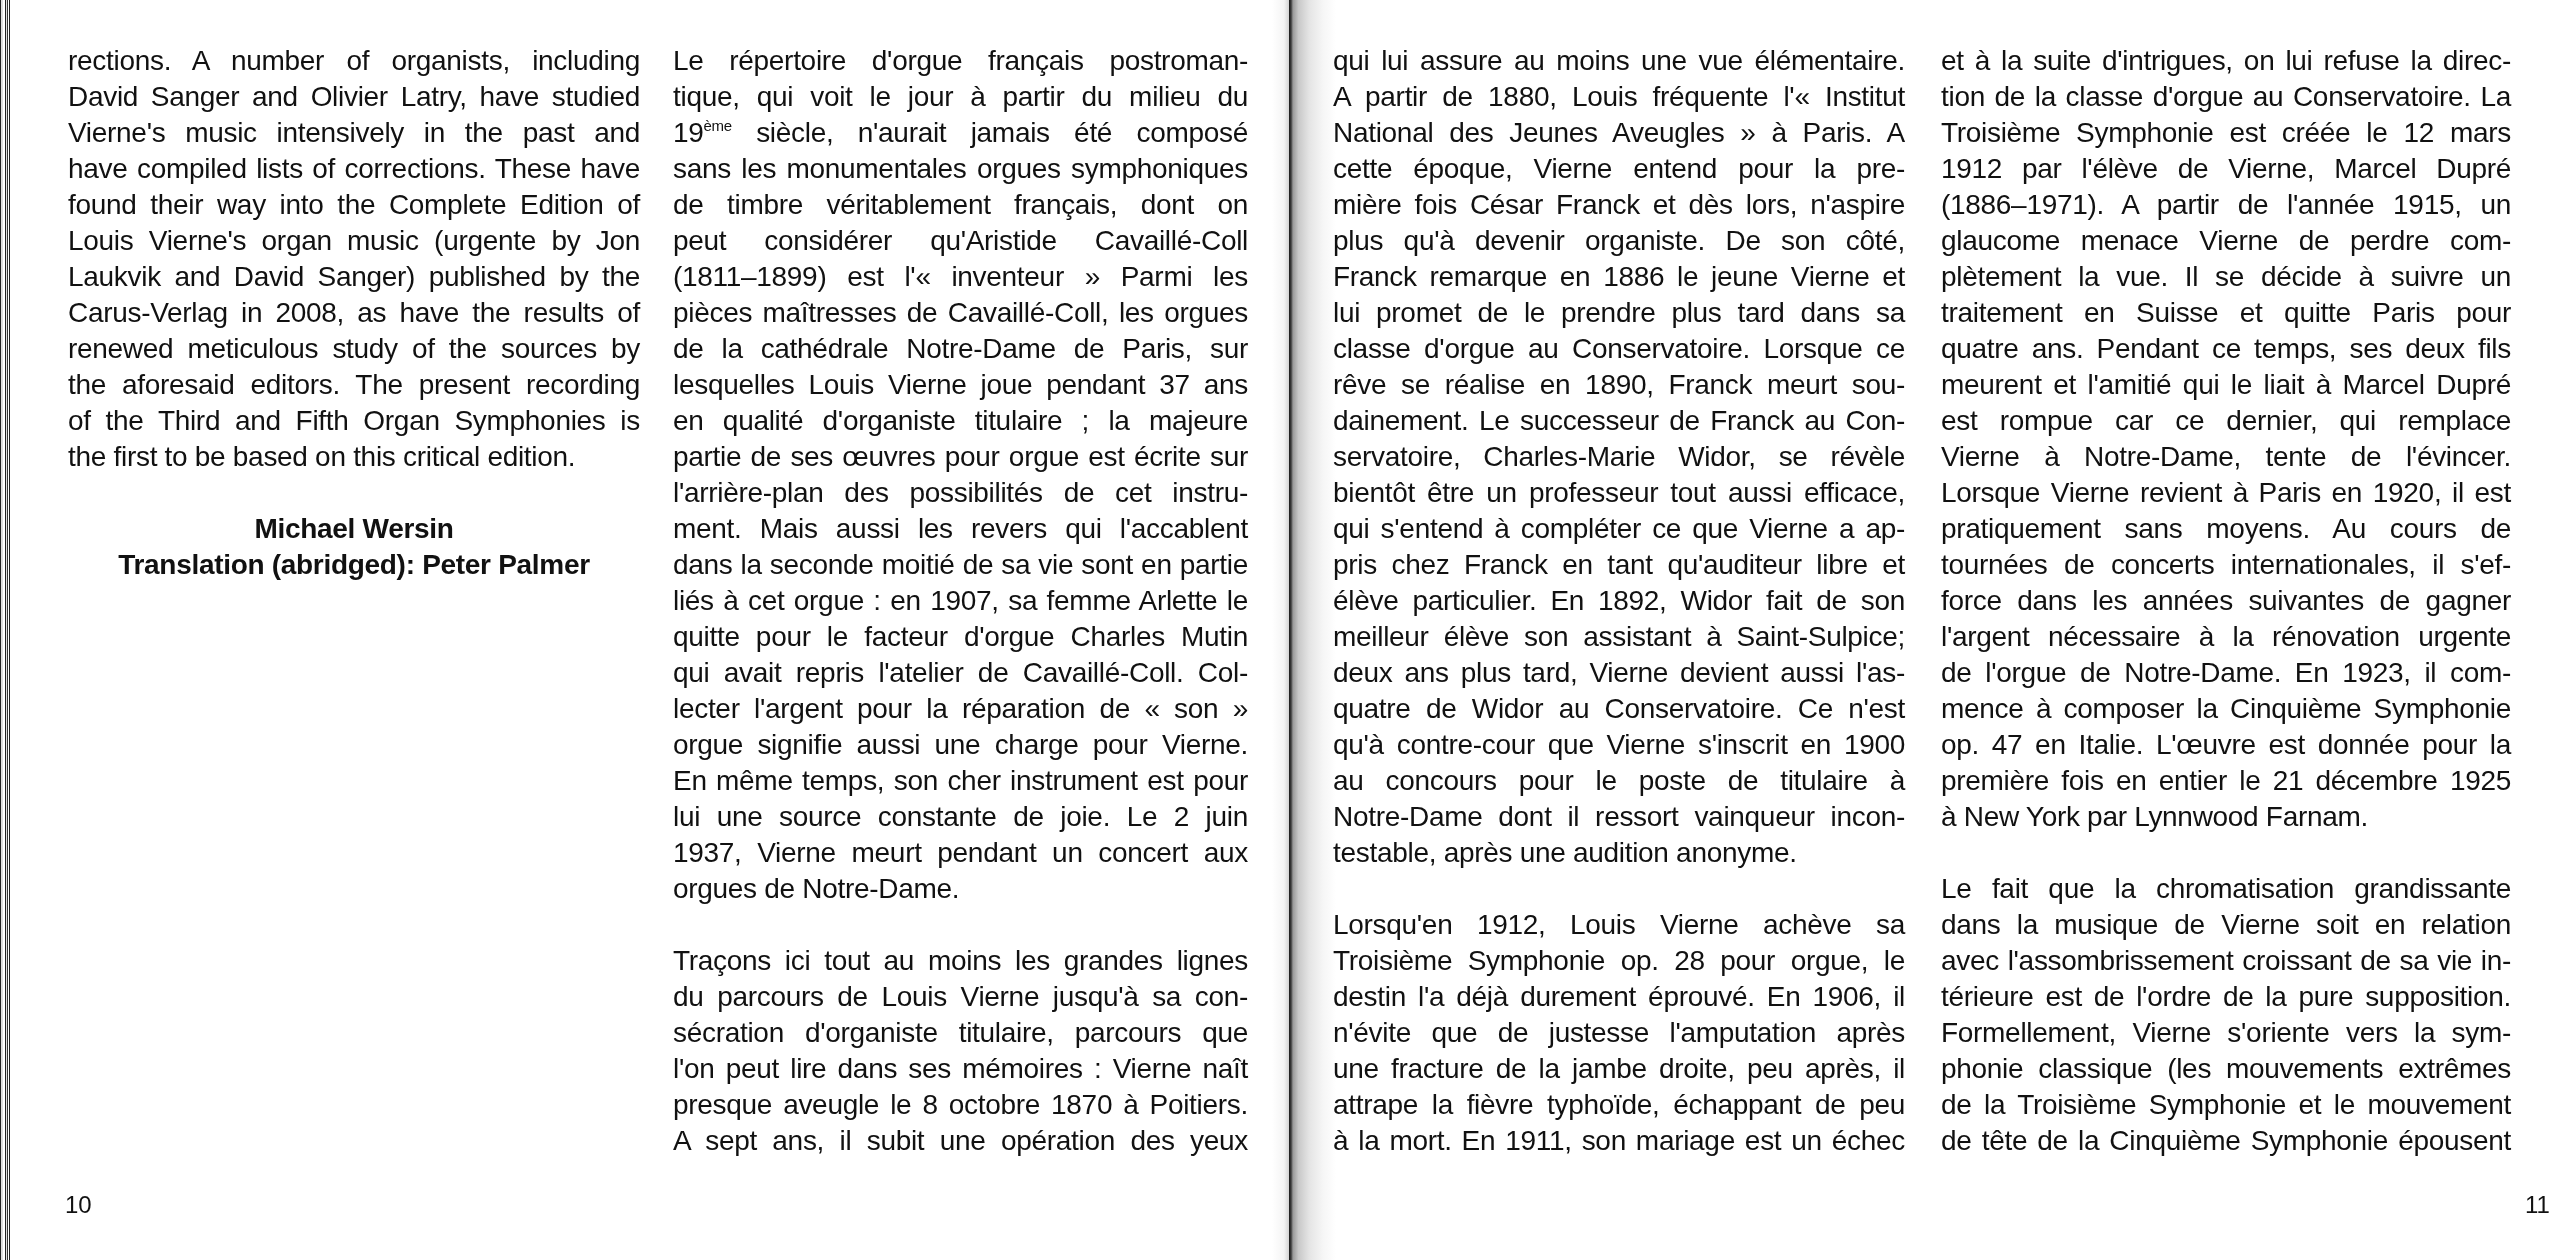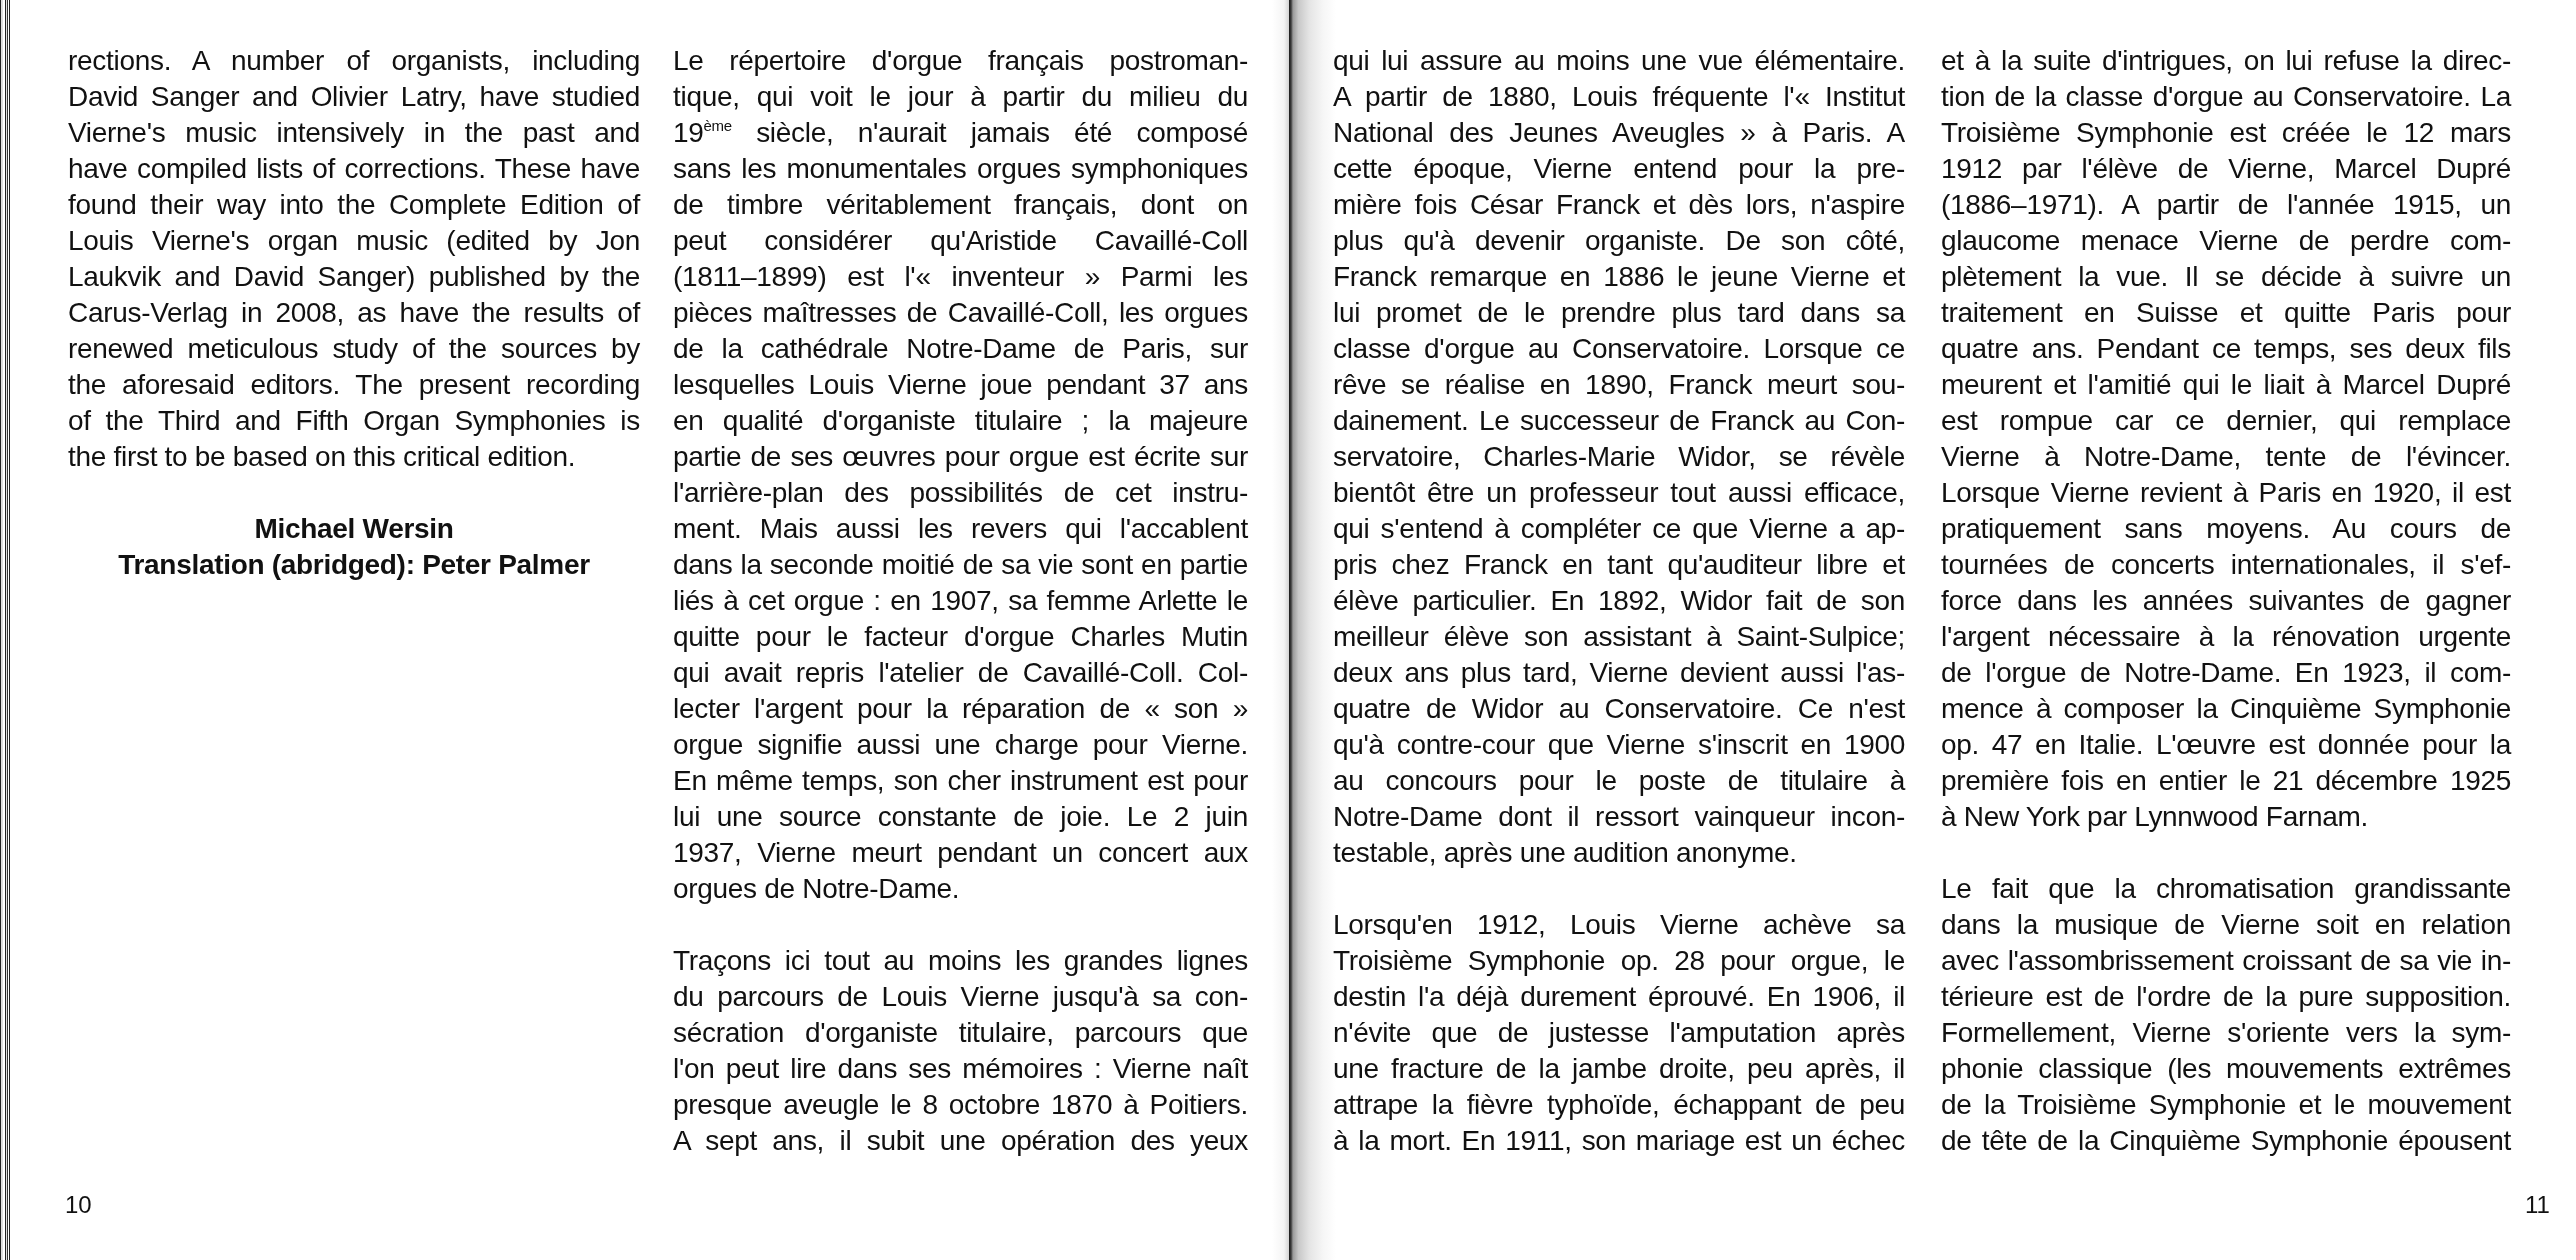--- a/index.html
+++ b/index.html
@@ -51,21 +51,21 @@
 <div class="spine-shadow-left"></div>
 <div class="spine"></div>
 
 <div class="col col1">
   <p>
     <span class="ln">rections. A number of organists, including</span>
     <span class="ln">David Sanger and Olivier Latry, have studied</span>
     <span class="ln">Vierne's music intensively in the past and</span>
     <span class="ln">have compiled lists of corrections. These have</span>
     <span class="ln">found their way into the Complete Edition of</span>
-    <span class="ln">Louis Vierne's organ music (edited by Jon</span>
+    <span class="ln">Louis Vierne's organ music (urgente by Jon</span>
     <span class="ln">Laukvik and David Sanger) published by the</span>
     <span class="ln">Carus-Verlag in 2008, as have the results of</span>
     <span class="ln">renewed meticulous study of the sources by</span>
     <span class="ln">the aforesaid editors. The present recording</span>
     <span class="ln"><span>of the </span><span class="it">Third</span><span> and </span><span class="it">Fifth Organ Symphonies</span><span> is</span></span>
     <span class="ln last">the first to be based on this critical edition.</span>
   </p>
   <p class="signature">
     <span>Michael Wersin</span>
     <span>Translation (abridged): Peter Palmer</span>

